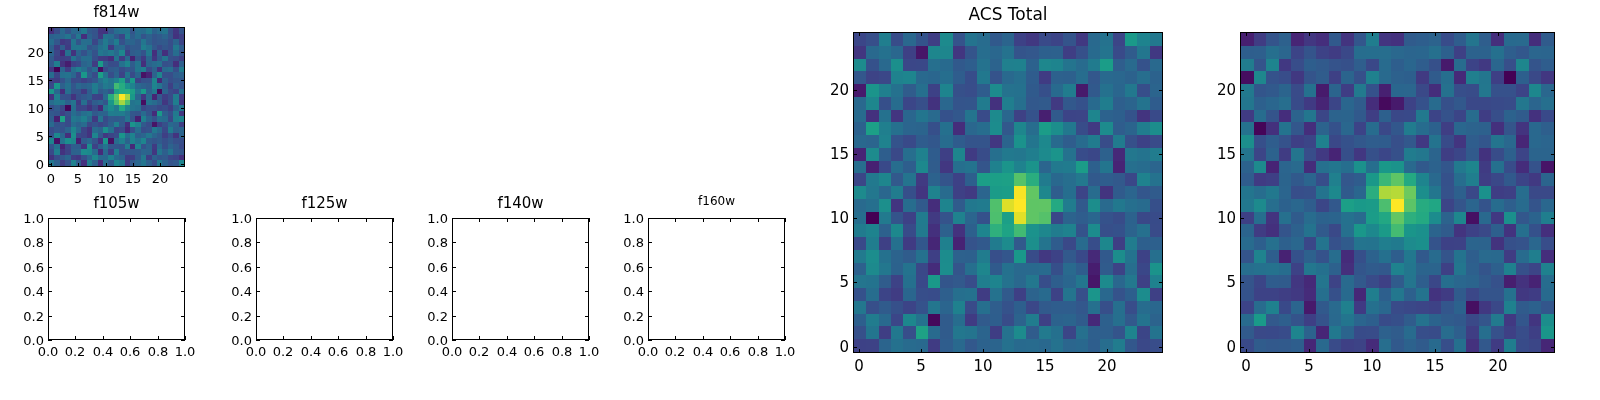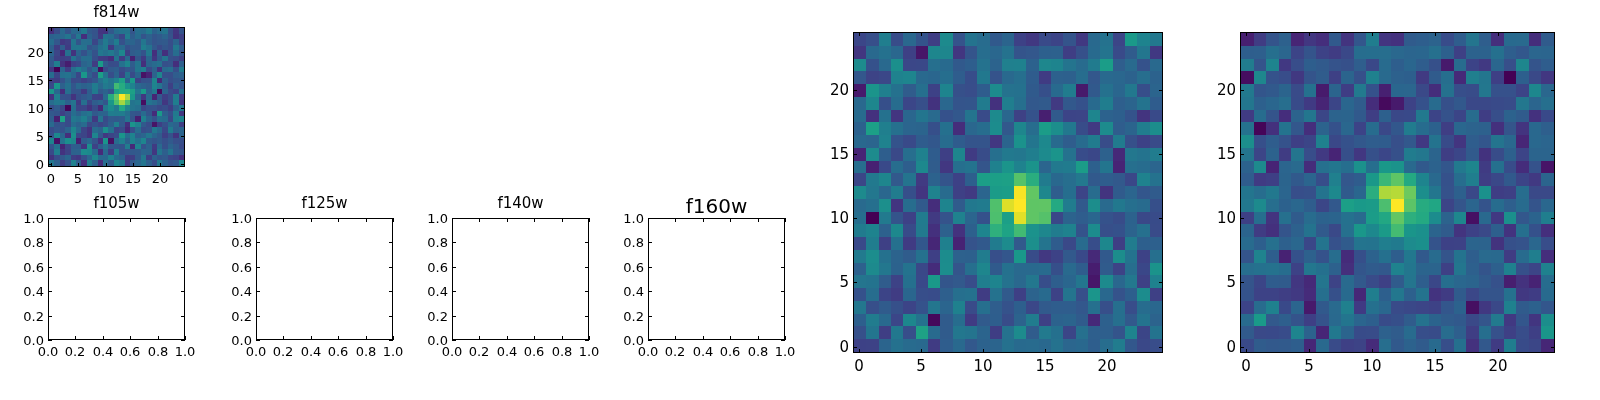--- a/index.html
+++ b/index.html
@@ -873,21 +873,21 @@
       <div class="tick-x" style="left: 589px; top: 218px;"></div>
       <div class="tick-y" style="left: 585px; top: 340px;"></div>
       <div class="tick-y" style="left: 585px; top: 316px;"></div>
       <div class="tick-y" style="left: 585px; top: 291px;"></div>
       <div class="tick-y" style="left: 585px; top: 267px;"></div>
       <div class="tick-y" style="left: 585px; top: 242px;"></div>
       <div class="tick-y" style="left: 585px; top: 218px;"></div>
     </div>
 
   <div class="panel" id="panel-f160w" style="left: 0px; top: 0px; width: 1600px; height: 400px;">
-    <div class="panel-title" style="left: 648px; width: 137px; top: 194px; font-size: 20px;">f160w</div>
+    <div class="panel-title" style="left: 648px; width: 137px; top: 194px; font-size: 12px;">f160w</div>
     <div class="axes empty-axes" style="left: 648px; top: 218px; width: 137px; height: 122px;"></div>
   <div class="tick-x" style="left: 648px; top: 336px;"></div>
       <div class="ticklabel xlab" style="left: 648px; top: 344px; font-size: 13px;">0.0</div>
       <div class="tick-x" style="left: 675px; top: 336px;"></div>
       <div class="ticklabel xlab" style="left: 675px; top: 344px; font-size: 13px;">0.2</div>
       <div class="tick-x" style="left: 703px; top: 336px;"></div>
       <div class="ticklabel xlab" style="left: 703px; top: 344px; font-size: 13px;">0.4</div>
       <div class="tick-x" style="left: 730px; top: 336px;"></div>
       <div class="ticklabel xlab" style="left: 730px; top: 344px; font-size: 13px;">0.6</div>
       <div class="tick-x" style="left: 758px; top: 336px;"></div>
@@ -914,20 +914,21 @@
       <div class="tick-x" style="left: 785px; top: 218px;"></div>
       <div class="tick-y" style="left: 781px; top: 340px;"></div>
       <div class="tick-y" style="left: 781px; top: 316px;"></div>
       <div class="tick-y" style="left: 781px; top: 291px;"></div>
       <div class="tick-y" style="left: 781px; top: 267px;"></div>
       <div class="tick-y" style="left: 781px; top: 242px;"></div>
       <div class="tick-y" style="left: 781px; top: 218px;"></div>
     </div>
 
   <div class="panel" id="panel-acs-total" style="left: 0px; top: 0px; width: 1600px; height: 400px;">
+    <div class="panel-title" style="left: 853px; width: 310px; top: 4px; font-size: 17px;">ACS Total</div>
     <div class="axes" style="left: 853px; top: 32px; width: 310px; height: 321px;">
       <div class="heat" style="grid-template-columns: repeat(25, 1fr); grid-template-rows: repeat(25, 1fr);">
           <span style="background: rgb(59, 70, 136);"></span>
           <span style="background: rgb(55, 79, 138);"></span>
           <span style="background: rgb(32, 126, 142);"></span>
           <span style="background: rgb(56, 76, 137);"></span>
           <span style="background: rgb(42, 104, 142);"></span>
           <span style="background: rgb(52, 83, 139);"></span>
           <span style="background: rgb(63, 62, 132);"></span>
           <span style="background: rgb(29, 138, 141);"></span>

